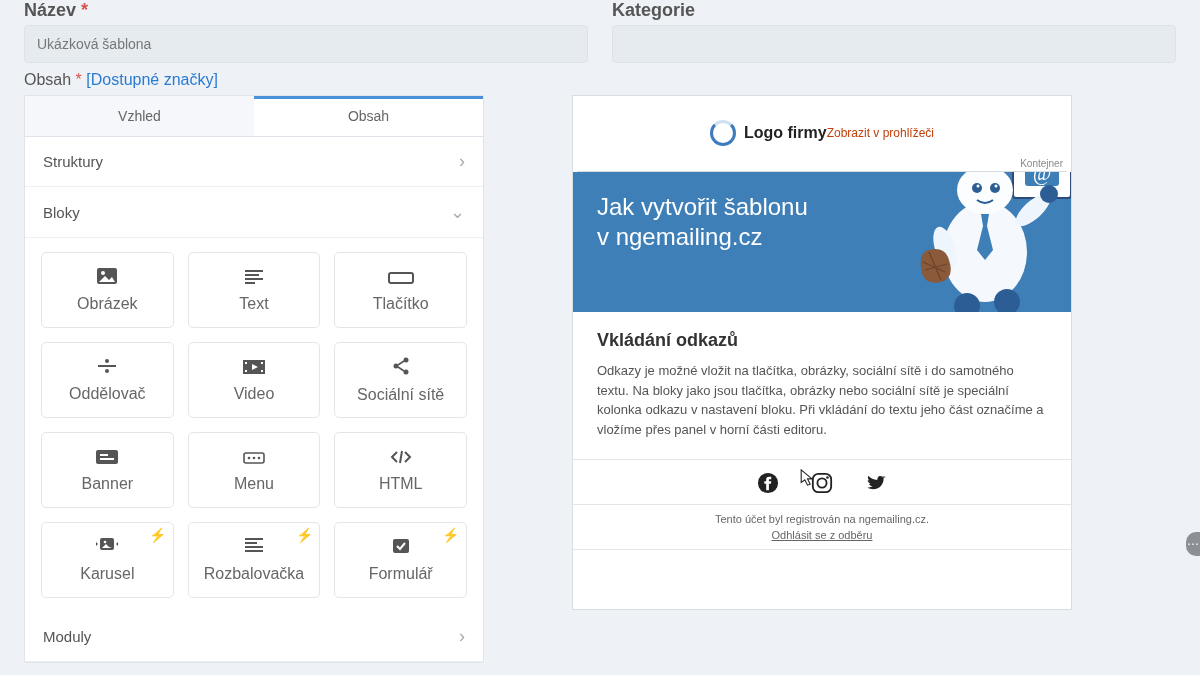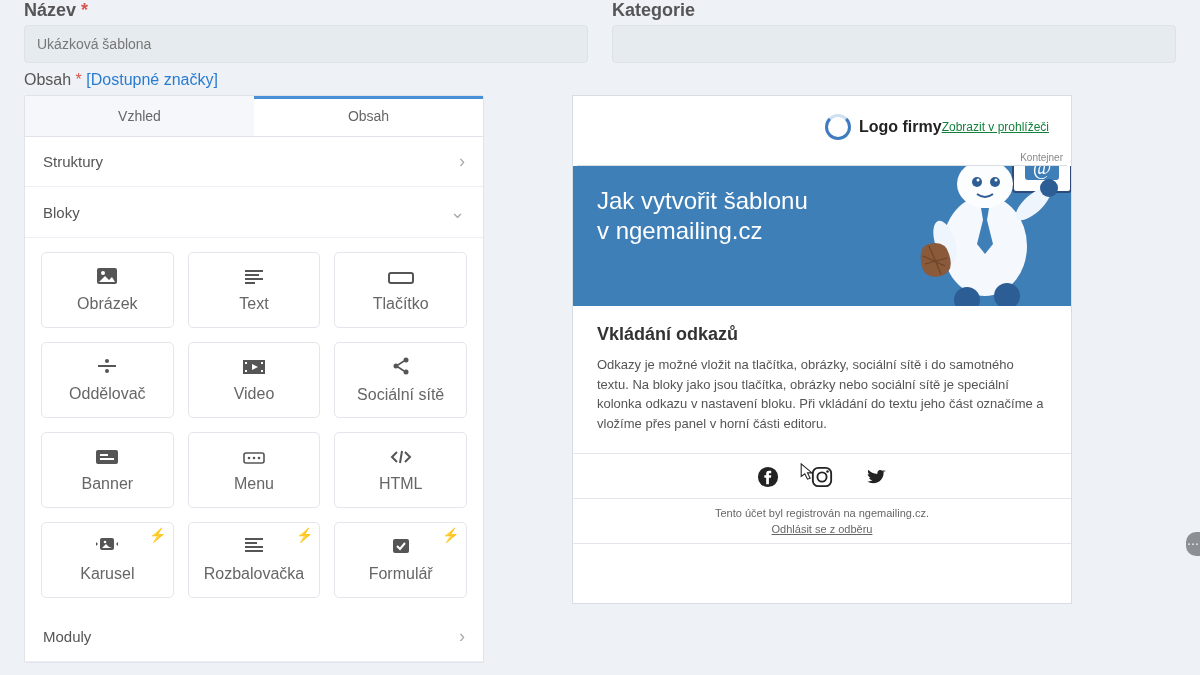--- a/index.html
+++ b/index.html
@@ -126,45 +126,44 @@
   .preview-wrap {
     width: 500px;
   }
   .preview {
     width: 500px;
     border: 1px solid #d8dde3;
     background: #fff;
   }
   .email-header {
     display: flex;
-    justify-content: flex-end;
+    justify-content: center;
     align-items: center;
-    padding: 18px 22px 12px;
+    padding: 24px 22px 12px;
   }
   .logo-area {
     display: flex;
     align-items: center;
     gap: 8px;
   }
   .logo-circle {
     width: 26px;
     height: 26px;
     border: 3px solid #3f7bbf;
     border-top-color: #cfe0f0;
     border-radius: 50%;
   }
   .logo-text {
     font-size: 16px;
     font-weight: bold;
     color: #222;
   }
   .view-browser {
     font-size: 12px;
-    color: #15803d;
-    text-decoration: underline;
+    color: #c2410c;
     cursor: pointer;
   }
   .kontejner-tag {
     text-align: right;
     font-size: 10px;
     color: #888;
     padding: 0 4px 2px 0;
     border-bottom: 1px solid #d8dde3;
     margin: 0 4px;
   }

